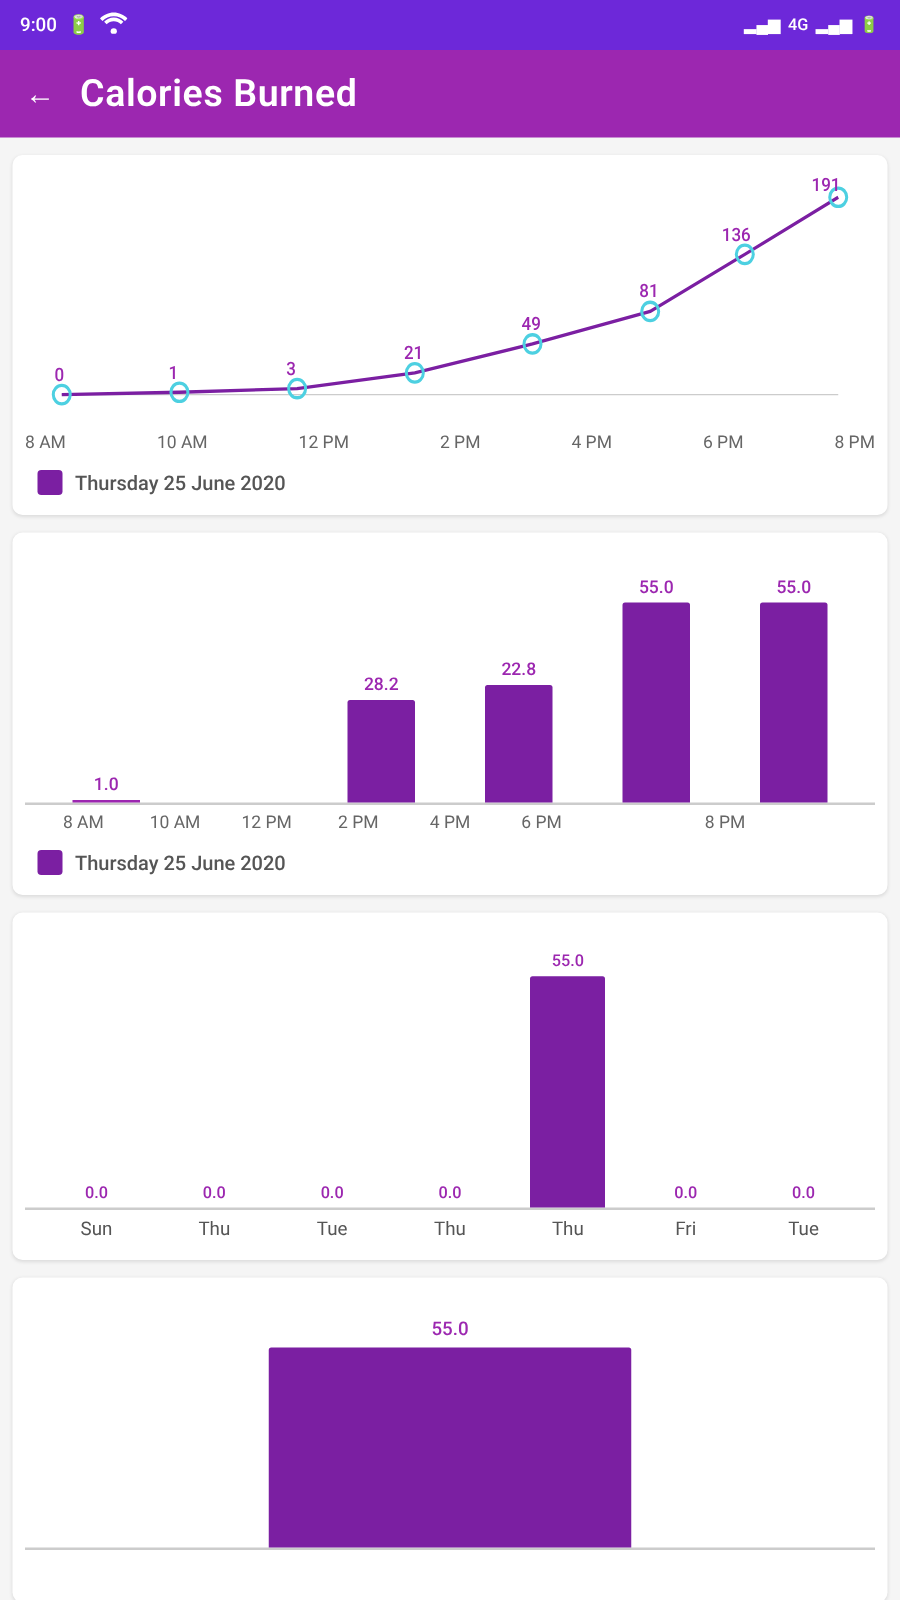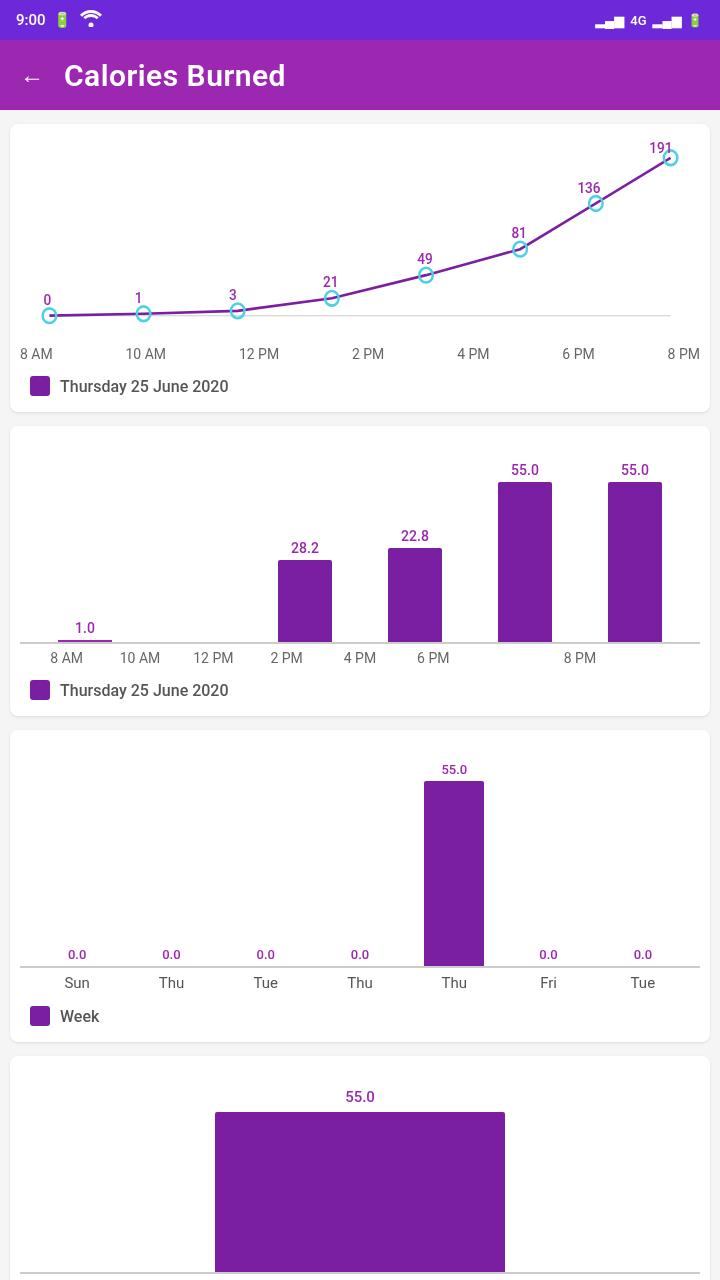--- a/index.html
+++ b/index.html
@@ -368,24 +368,20 @@
   </div>
   <div class="week-x-labels">
     <span class="week-x-label">Sun</span>
     <span class="week-x-label">Thu</span>
     <span class="week-x-label">Tue</span>
     <span class="week-x-label">Thu</span>
     <span class="week-x-label">Thu</span>
     <span class="week-x-label">Fri</span>
     <span class="week-x-label">Tue</span>
   </div>
-  <div class="legend">
-    <div class="legend-box"></div>
-    <span class="legend-label">Week</span>
-  </div>
 </div>
 
 <div class="card" style="min-height: 260px; padding-bottom: 10px;">
   <div class="month-chart-area">
     <div class="month-col">
       <span class="month-bar-value">55.0</span>
       <div class="month-bar-rect" style="height: 160px;"></div>
     </div>
   </div>
   <div class="month-x-labels">

